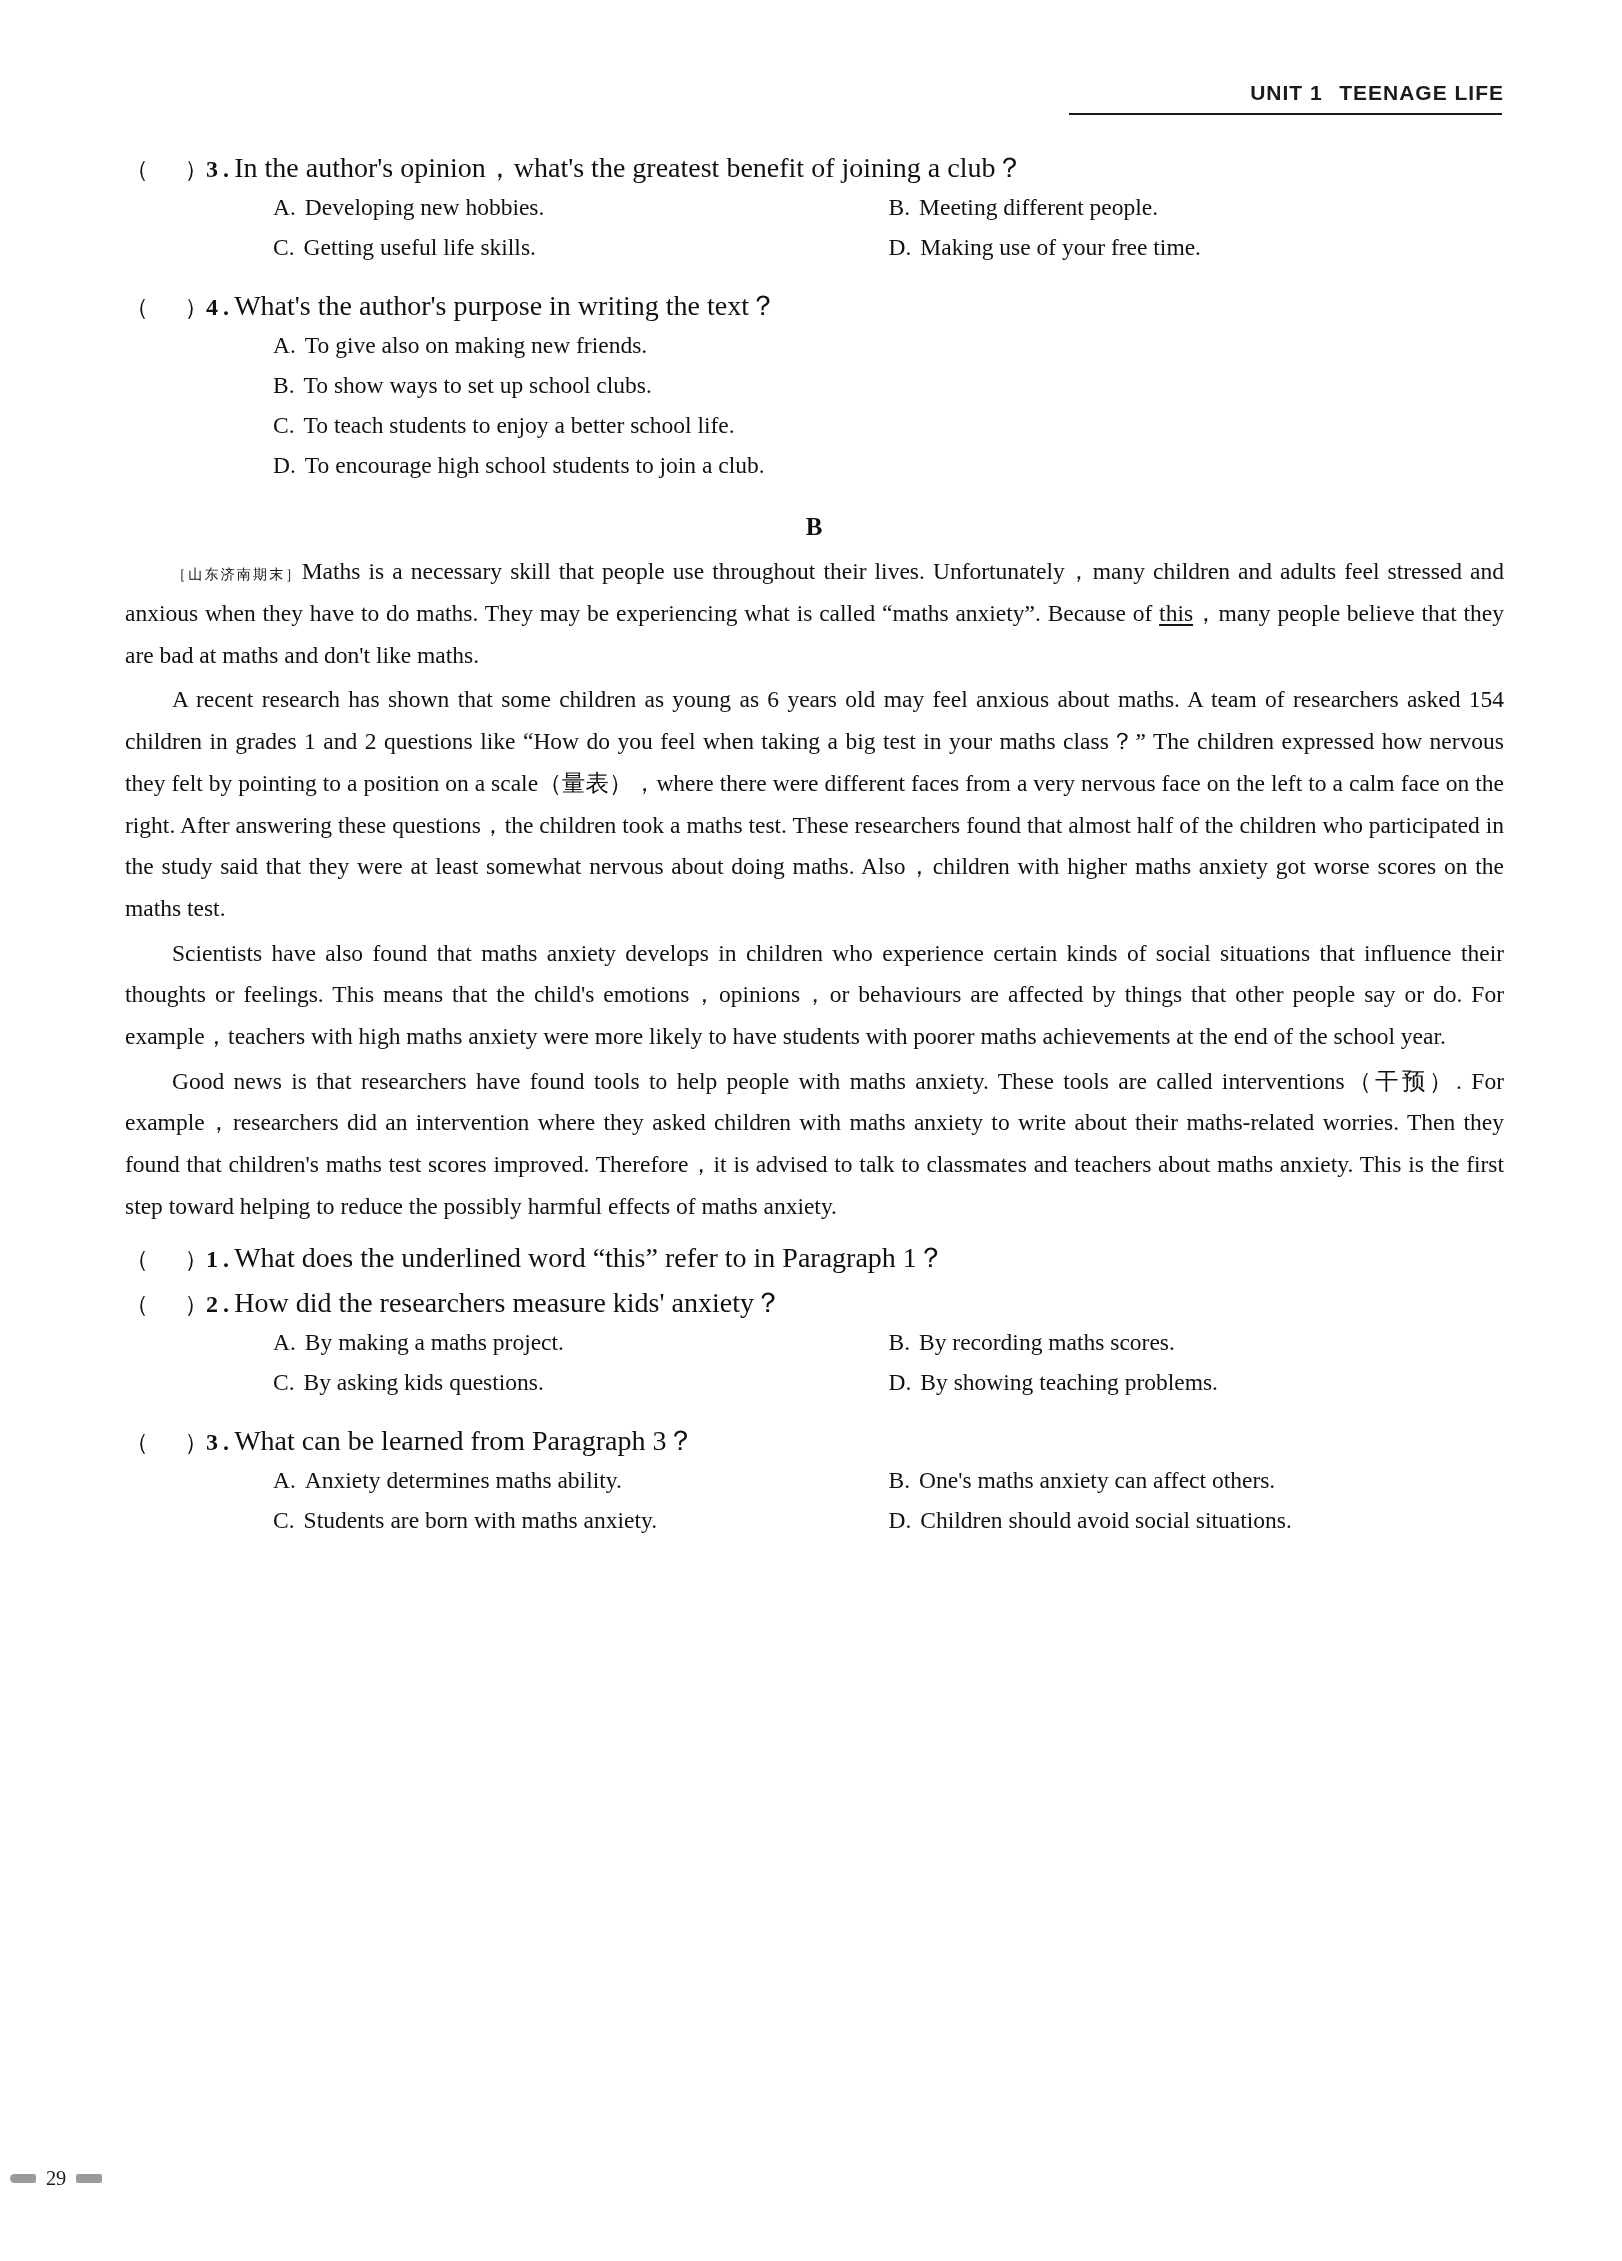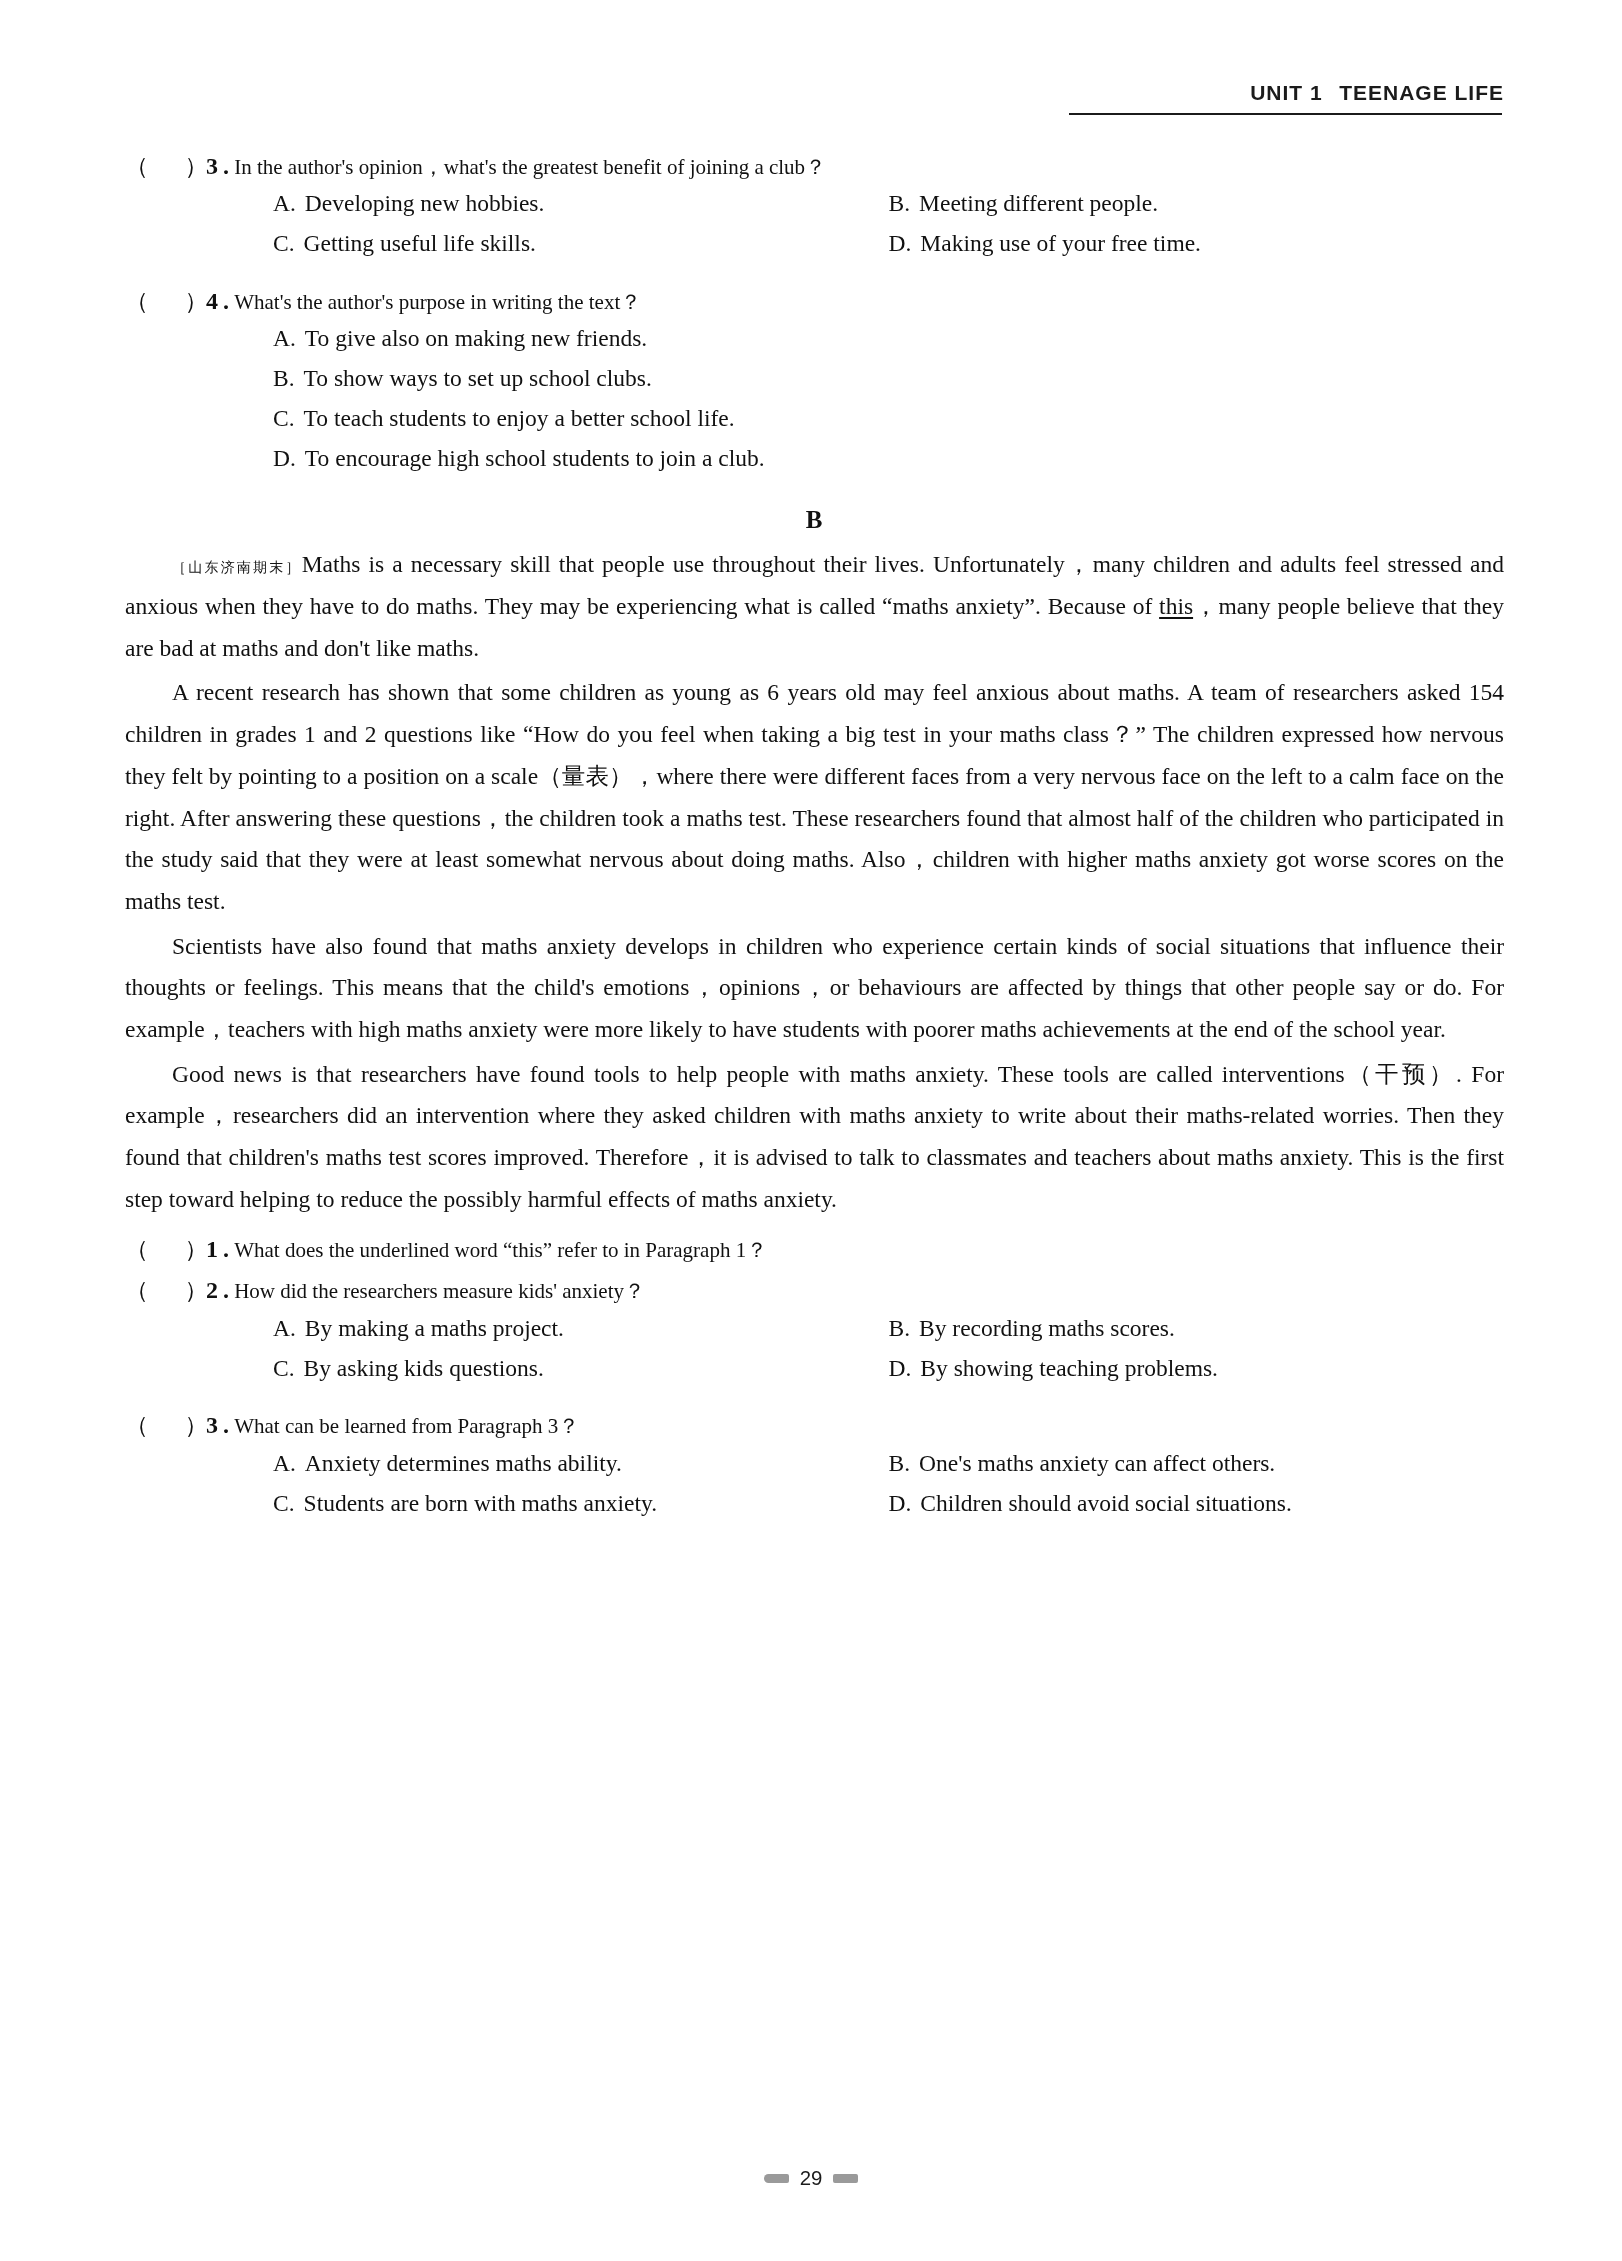--- a/index.html
+++ b/index.html
@@ -65,21 +65,21 @@
     font-size: 23.5px;
     letter-spacing: 0;
   }
   .paren .lp { margin-right: 36px; }
   .qnum {
     font-weight: bold;
     font-size: 24px;
     margin-right: 5.1px;
   }
   .qtext {
-    font-size: 21px;
+    font-size: 28px;
   }
   
   .opts {
     margin-top: 14px;
     margin-left: 148px;
     display: flex;
     flex-wrap: wrap;
   }
   .opt {
     font-size: 23.5px;
@@ -124,22 +124,21 @@
   }
   u.thisword {
     text-underline-offset: 3.2px;
   }
   
   .footer {
     position: absolute;
     bottom: 71px;
     left: 0;
     width: 1622px;
-    text-align: center;
-    font-family: Liberation Sans, sans-serif;
+    font-family: Liberation Serif, serif;
     font-size: 20.4px;
     color: #1b1b1b;
   }
   .footer .dash {
     display: inline-block;
     width: 25.5px;
     height: 8.3px;
     background: #9a9a9a;
     border-radius: 1.9px;
     vertical-align: middle;

